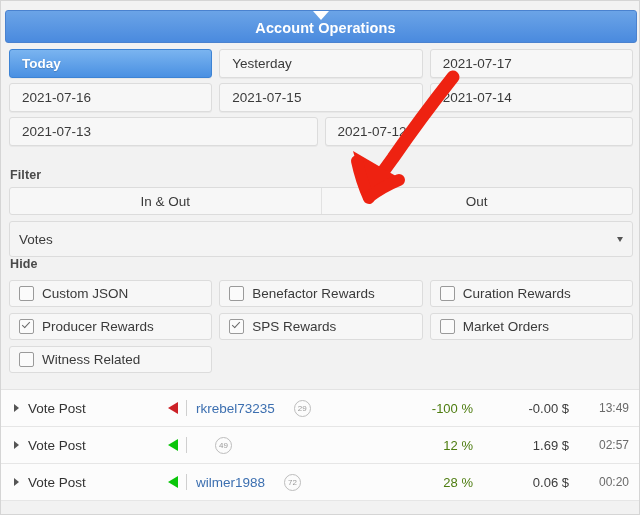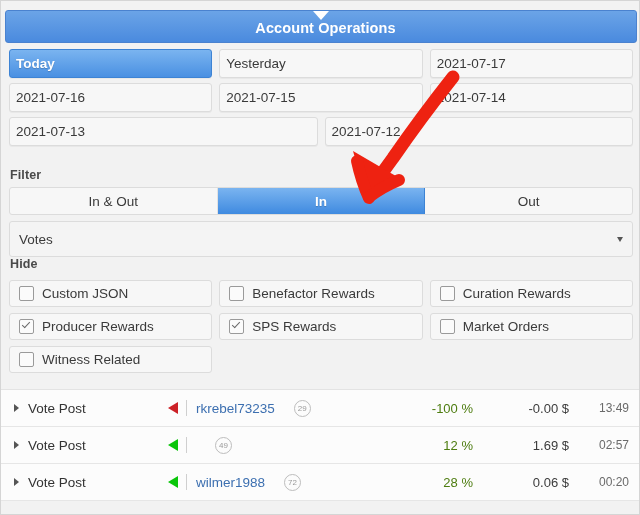--- a/index.html
+++ b/index.html
@@ -70,21 +70,21 @@
   }
   .date-btn {
     flex: 1 1 0;
     height: 29px;
     background: #f7f7f7;
     border: 1px solid #dcdcdc;
     border-radius: 3px;
     box-sizing: border-box;
     display: flex;
     align-items: center;
-    padding-left: 6px;
+    padding-left: 12px;
     font-size: 13.5px;
     color: #3a3a3a;
     white-space: nowrap;
     box-shadow: 0 1px 0 rgba(0,0,0,.04);
   }
   .date-btn.active {
     background: linear-gradient(to bottom, #7ab4f0 0%, #4a90e2 100%);
     border-color: #3d83d4;
     color: #ffffff;
     font-weight: bold;
@@ -329,21 +329,20 @@
     <div class="date-row">
       <div class="date-btn">2021-07-13</div>
       <div class="date-btn">2021-07-12</div>
     </div>
   </div>
 
   <div class="section-label" id="filter-label">Filter</div>
 
   <div class="segmented">
     <div class="seg">In &amp; Out</div>
-    <div class="seg active">In</div>
     <div class="seg">Out</div>
   </div>
 
   <div class="select-box">
     <span>Votes</span>
     <span class="select-caret"></span>
   </div>
 
   <div class="section-label" id="hide-label">Hide</div>
 

